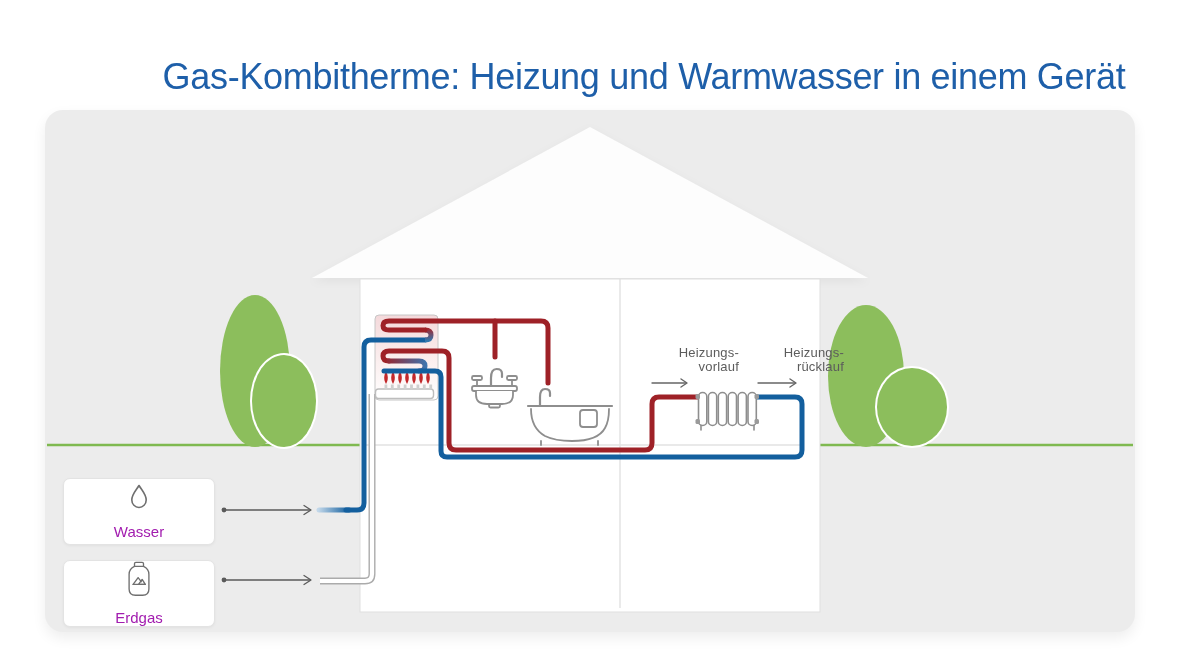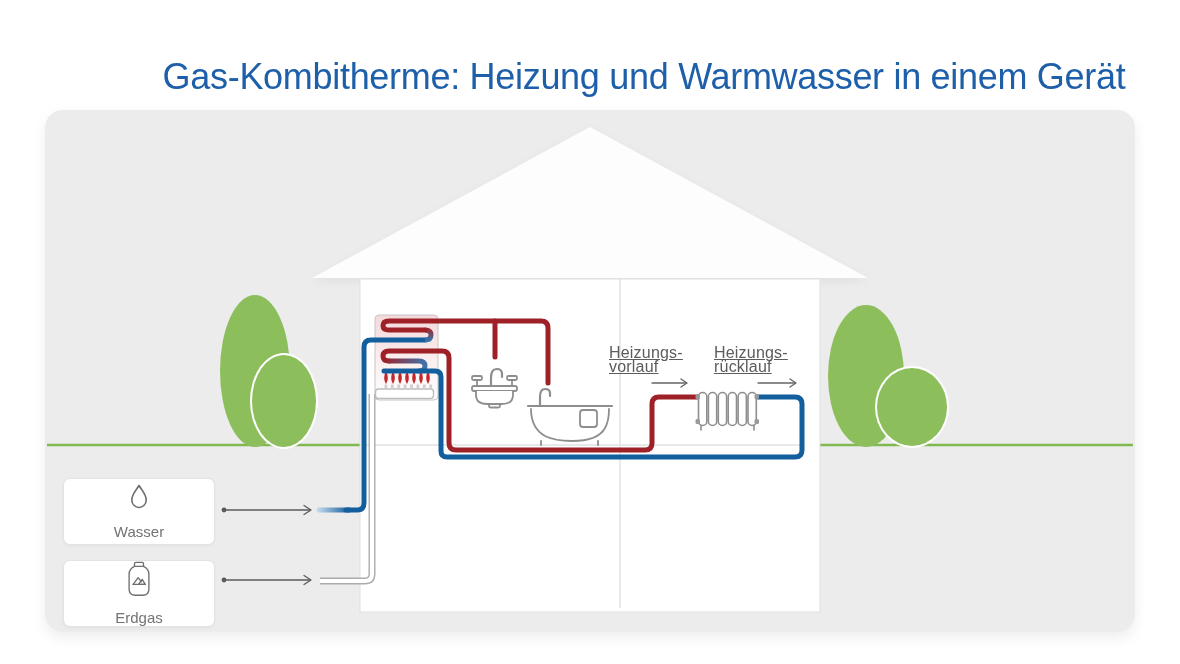--- a/index.html
+++ b/index.html
@@ -2,26 +2,26 @@
 <html><head>
 <meta charset="utf-8">
 <style>
   html,body{margin:0;padding:0;background:#ffffff;font-family:"Liberation Sans",sans-serif;}
   .page{position:relative;width:1180px;height:664px;background:#fff;overflow:hidden;}
   .title{position:absolute;left:0;top:42px;width:1180px;margin:14px;text-align:center;
          font-size:36px;font-weight:400;letter-spacing:-0.3px;color:#1E5FA9;padding-left:40px;}
   .stage{position:absolute;left:45px;top:110px;width:1090px;height:522px;background:#ECECEC;
          border-radius:18px;box-shadow:0 6px 14px rgba(0,0,0,.07);overflow:hidden;}
   .scene{position:absolute;left:0;top:0;}
-  .flow-label{position:absolute;width:130px;text-align:left;font-size:16px;line-height:14px;
-              color:#5C5C5C;letter-spacing:.2px;text-decoration:underline;}
+  .flow-label{position:absolute;width:130px;text-align:right;font-size:13px;line-height:14px;
+              color:#5C5C5C;letter-spacing:.2px;}
   .input-box{position:absolute;left:18px;width:150px;height:65px;background:#fff;border:1px solid #E3E3E3;
              border-radius:7px;box-shadow:0 1px 3px rgba(0,0,0,.05);display:flex;flex-direction:column;
              align-items:center;justify-content:center;}
-  .input-box .lbl{font-size:15px;color:#737373;margin-top:12px;}
+  .input-box .lbl{font-size:15px;color:#a21caf;margin-top:12px;}
   .box-wasser{top:368px;}
   .box-erdgas{top:450px;}
 </style>
 </head>
 <body>
 
 <div class="page">
 
   <h1 class="title">Gas-Kombitherme: Heizung und Warmwasser in einem Gerät</h1>
 

